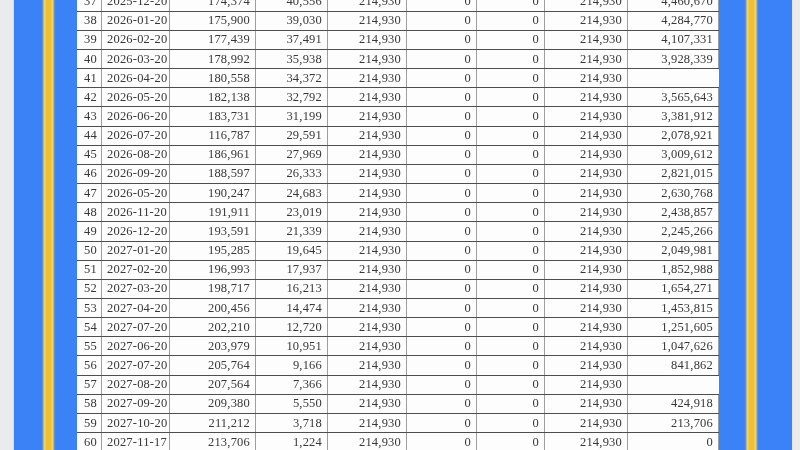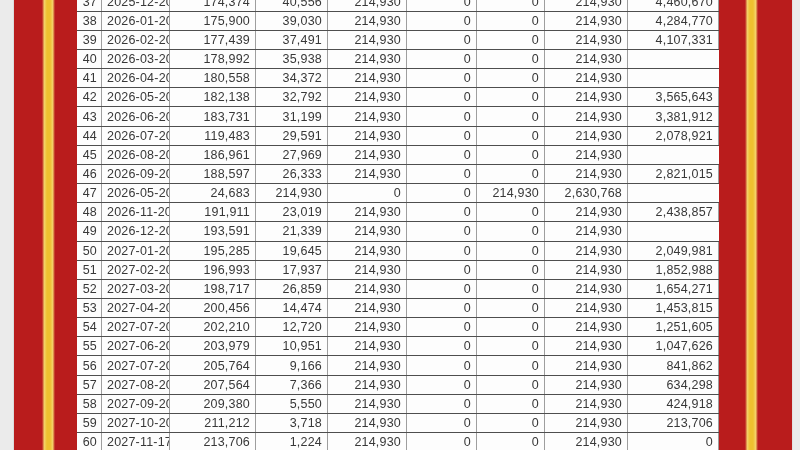--- a/index.html
+++ b/index.html
@@ -1,18 +1,18 @@
 <!DOCTYPE html>
 <html><head>
 <meta charset="utf-8">
 <style>
   html,body{margin:0;padding:0;background:#fcfcfc;}
   .screen{
     position:relative;width:800px;height:450px;overflow:hidden;
-    background:#b91c1c;font-family:Liberation Sans, sans-serif;
+    background:#3b82f6;font-family:Liberation Serif, serif;
   }
   .edge-strip{position:absolute;top:0;bottom:0;background:#ebebeb;}
   .edge-strip.left{left:0;width:13px;border-right:1px solid #dcdcdc;}
   .edge-strip.right{right:0;width:7px;border-left:1px solid #e2e2e2;}
   .stripe{
     position:absolute;top:0;bottom:0;width:13px;
     background:linear-gradient(90deg,
       rgba(242,200,60,0) 0%, #f4d269 18%, #eec02f 38%,
       #eec02f 62%, #f4d269 82%, rgba(242,200,60,0) 100%);
   }
@@ -84,20 +84,21 @@
       </div>
       <div class="trow">
         <div class="tcell num">40</div>
         <div class="tcell al-left">2026-03-20</div>
         <div class="tcell">178,992</div>
         <div class="tcell">35,938</div>
         <div class="tcell">214,930</div>
         <div class="tcell">0</div>
         <div class="tcell">0</div>
         <div class="tcell">214,930</div>
+        <div class="tcell">3,928,339</div>
       </div>
       <div class="trow">
         <div class="tcell num">41</div>
         <div class="tcell al-left">2026-04-20</div>
         <div class="tcell">180,558</div>
         <div class="tcell">34,372</div>
         <div class="tcell">214,930</div>
         <div class="tcell">0</div>
         <div class="tcell">0</div>
         <div class="tcell">214,930</div>
@@ -120,52 +121,54 @@
         <div class="tcell">31,199</div>
         <div class="tcell">214,930</div>
         <div class="tcell">0</div>
         <div class="tcell">0</div>
         <div class="tcell">214,930</div>
         <div class="tcell">3,381,912</div>
       </div>
       <div class="trow">
         <div class="tcell num">44</div>
         <div class="tcell al-left">2026-07-20</div>
-        <div class="tcell">119,483</div>
+        <div class="tcell">116,787</div>
         <div class="tcell">29,591</div>
         <div class="tcell">214,930</div>
         <div class="tcell">0</div>
         <div class="tcell">0</div>
         <div class="tcell">214,930</div>
         <div class="tcell">2,078,921</div>
       </div>
       <div class="trow">
         <div class="tcell num">45</div>
         <div class="tcell al-left">2026-08-20</div>
         <div class="tcell">186,961</div>
         <div class="tcell">27,969</div>
         <div class="tcell">214,930</div>
         <div class="tcell">0</div>
         <div class="tcell">0</div>
         <div class="tcell">214,930</div>
+        <div class="tcell">3,009,612</div>
       </div>
       <div class="trow">
         <div class="tcell num">46</div>
         <div class="tcell al-left">2026-09-20</div>
         <div class="tcell">188,597</div>
         <div class="tcell">26,333</div>
         <div class="tcell">214,930</div>
         <div class="tcell">0</div>
         <div class="tcell">0</div>
         <div class="tcell">214,930</div>
         <div class="tcell">2,821,015</div>
       </div>
       <div class="trow">
         <div class="tcell num">47</div>
         <div class="tcell al-left">2026-05-20</div>
+        <div class="tcell">190,247</div>
         <div class="tcell">24,683</div>
         <div class="tcell">214,930</div>
         <div class="tcell">0</div>
         <div class="tcell">0</div>
         <div class="tcell">214,930</div>
         <div class="tcell">2,630,768</div>
       </div>
       <div class="trow">
         <div class="tcell num">48</div>
         <div class="tcell al-left">2026-11-20</div>
@@ -179,20 +182,21 @@
       </div>
       <div class="trow">
         <div class="tcell num">49</div>
         <div class="tcell al-left">2026-12-20</div>
         <div class="tcell">193,591</div>
         <div class="tcell">21,339</div>
         <div class="tcell">214,930</div>
         <div class="tcell">0</div>
         <div class="tcell">0</div>
         <div class="tcell">214,930</div>
+        <div class="tcell">2,245,266</div>
       </div>
       <div class="trow">
         <div class="tcell num">50</div>
         <div class="tcell al-left">2027-01-20</div>
         <div class="tcell">195,285</div>
         <div class="tcell">19,645</div>
         <div class="tcell">214,930</div>
         <div class="tcell">0</div>
         <div class="tcell">0</div>
         <div class="tcell">214,930</div>
@@ -206,21 +210,21 @@
         <div class="tcell">214,930</div>
         <div class="tcell">0</div>
         <div class="tcell">0</div>
         <div class="tcell">214,930</div>
         <div class="tcell">1,852,988</div>
       </div>
       <div class="trow">
         <div class="tcell num">52</div>
         <div class="tcell al-left">2027-03-20</div>
         <div class="tcell">198,717</div>
-        <div class="tcell">26,859</div>
+        <div class="tcell">16,213</div>
         <div class="tcell">214,930</div>
         <div class="tcell">0</div>
         <div class="tcell">0</div>
         <div class="tcell">214,930</div>
         <div class="tcell">1,654,271</div>
       </div>
       <div class="trow">
         <div class="tcell num">53</div>
         <div class="tcell al-left">2027-04-20</div>
         <div class="tcell">200,456</div>
@@ -266,21 +270,20 @@
       </div>
       <div class="trow">
         <div class="tcell num">57</div>
         <div class="tcell al-left">2027-08-20</div>
         <div class="tcell">207,564</div>
         <div class="tcell">7,366</div>
         <div class="tcell">214,930</div>
         <div class="tcell">0</div>
         <div class="tcell">0</div>
         <div class="tcell">214,930</div>
-        <div class="tcell">634,298</div>
       </div>
       <div class="trow">
         <div class="tcell num">58</div>
         <div class="tcell al-left">2027-09-20</div>
         <div class="tcell">209,380</div>
         <div class="tcell">5,550</div>
         <div class="tcell">214,930</div>
         <div class="tcell">0</div>
         <div class="tcell">0</div>
         <div class="tcell">214,930</div>

